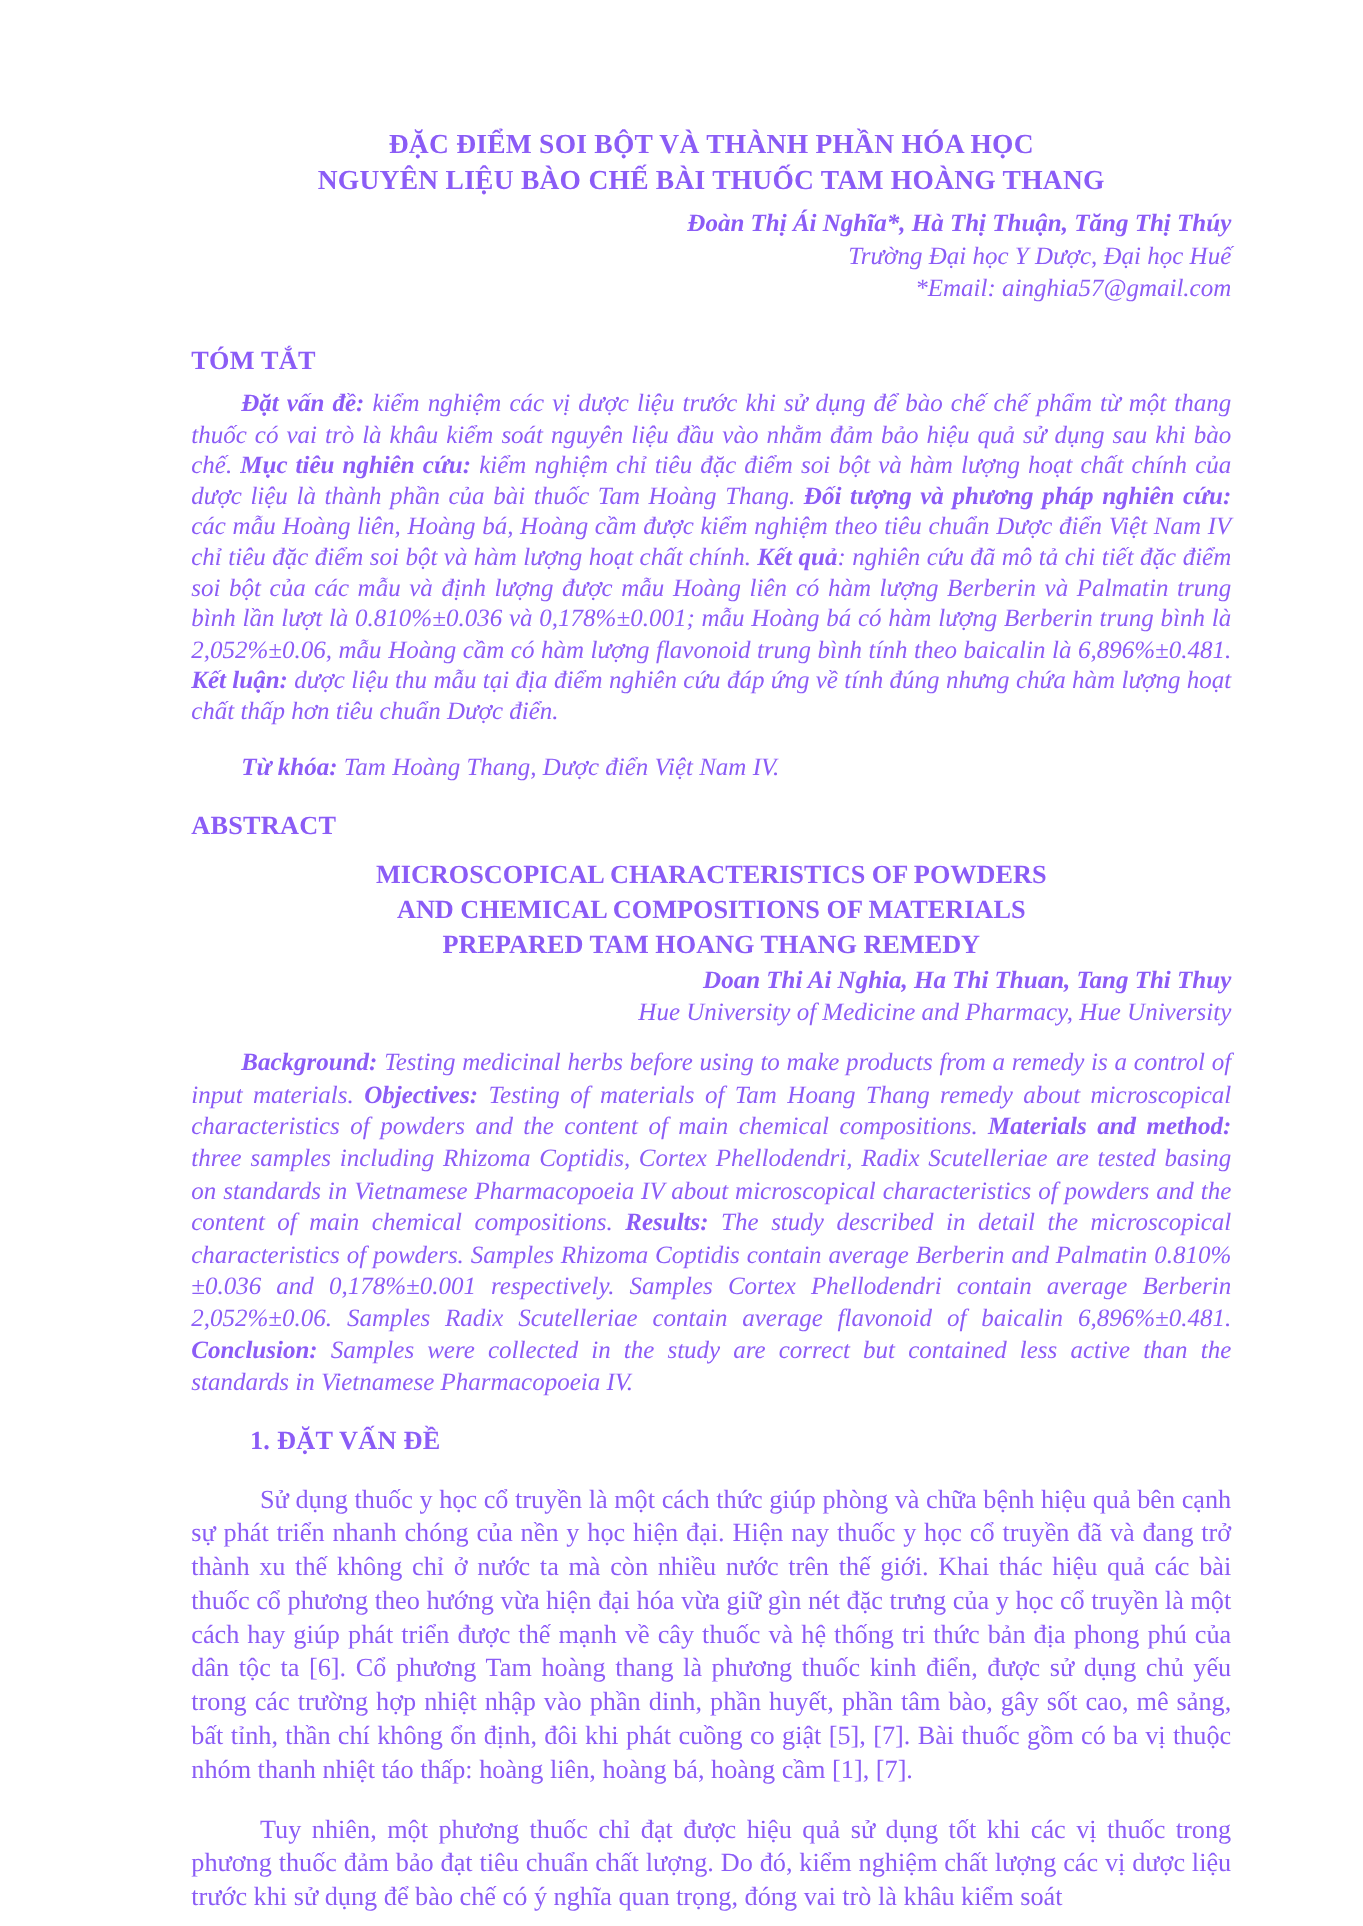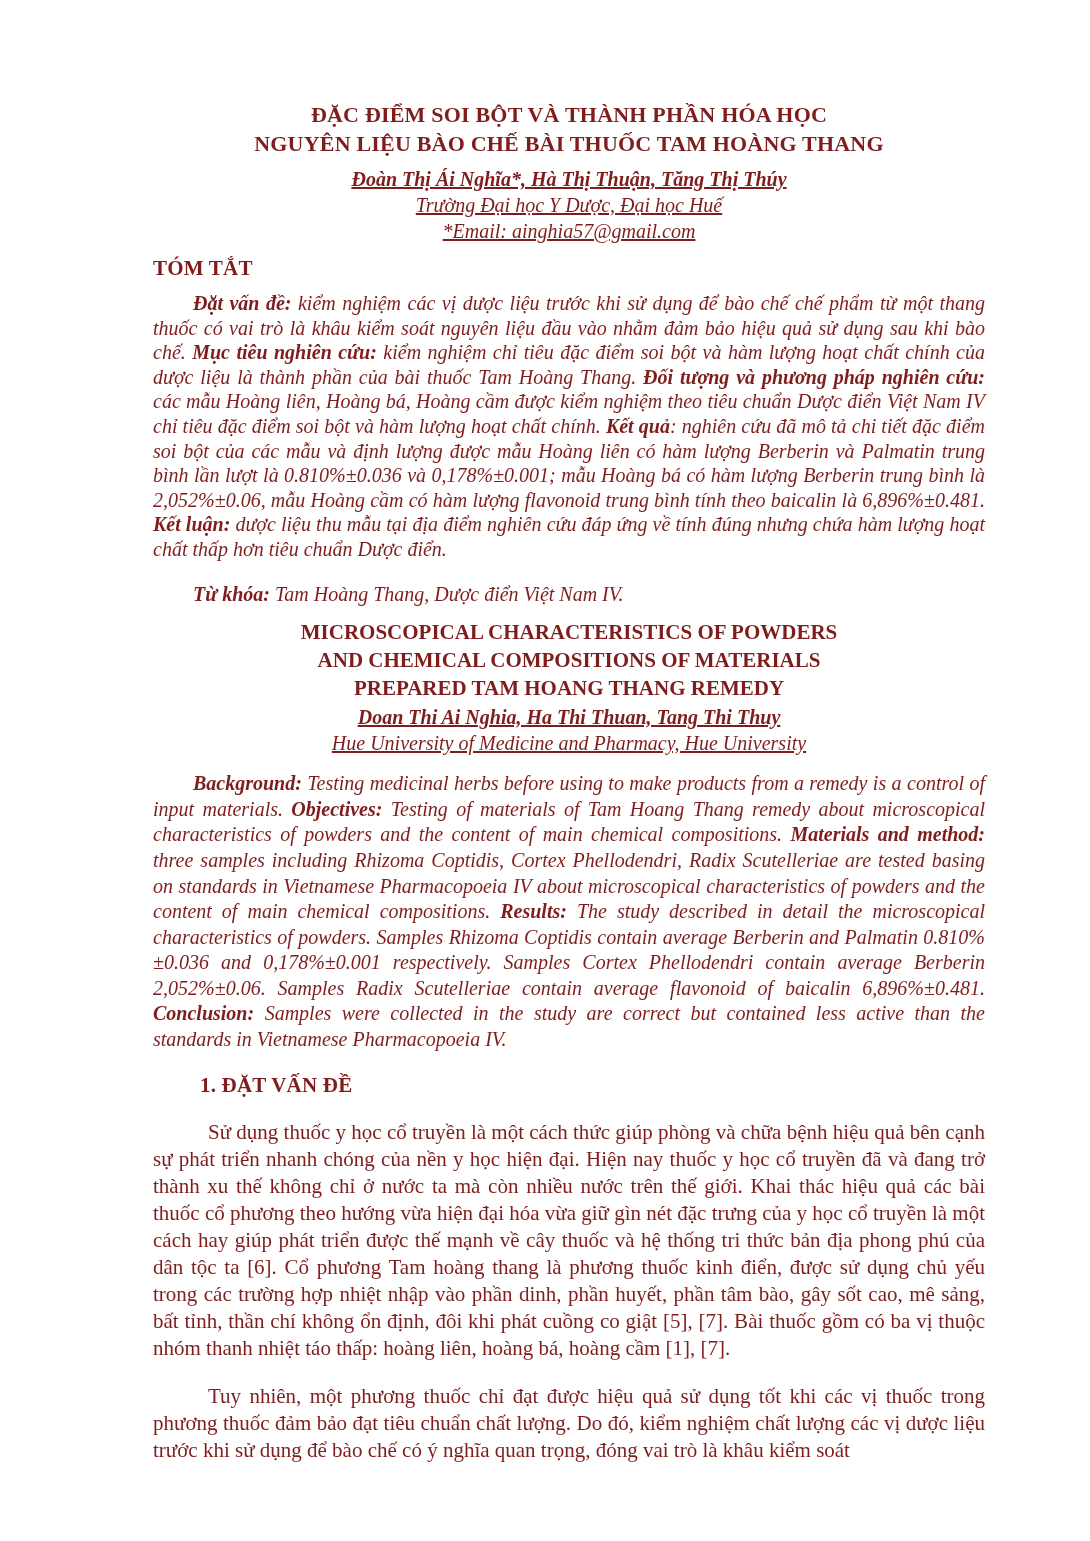--- a/index.html
+++ b/index.html
@@ -1,46 +1,46 @@
 <!DOCTYPE html>
 <html><head>
 <meta charset="utf-8">
 <style>
   html,body { margin:0; padding:0; background:#ffffff; }
   .page {
     position:relative;
     width:1090px;
     height:1541px;
     background:#ffffff;
-    color:#7f1d1d;
+    color:#8b5cf6;
     font-family:"Liberation Serif", serif;
     overflow:hidden;
   }
   .content {
     position:absolute;
     left:153px;
     top:0;
     width:832px;
   }
   
   .vn-title {
     margin-top:100px;
     text-align:center;
     font-weight:bold;
     font-size:22px;
     line-height:29px;
     letter-spacing:0.2px;
   }
-  .author-block { text-align:center; margin-top:8px; font-size:20px; line-height:26px;text-decoration:underline; }
+  .author-block { text-align:right; margin-top:8px; font-size:20px; line-height:26px; }
   .author-line-bold { font-weight:bold; font-style:italic; }
   .author-line-italic { font-style:italic; }
   .section-heading {
     font-weight:bold;
     font-size:21px;
-    margin-top:12px;
+    margin-top:32px;
     letter-spacing:0.2px;
   }
   .abstract-para {
     margin-top:10px;
     font-style:italic;
     font-size:20px;
     line-height:24.6px;
     text-align:justify;
     text-indent:40px;
   }
@@ -84,20 +84,21 @@
       <div class="author-line-italic">Trường Đại học Y Dược, Đại học Huế</div>
       <div class="author-line-italic">*Email: ainghia57@gmail.com</div>
     </div>
 
     <div class="section-heading">TÓM TẮT</div>
 
     <p class="abstract-para"><b>Đặt vấn đề:</b> kiểm nghiệm các vị dược liệu trước khi sử dụng để bào chế chế phẩm từ một thang thuốc có vai trò là khâu kiểm soát nguyên liệu đầu vào nhằm đảm bảo hiệu quả sử dụng sau khi bào chế. <b>Mục tiêu nghiên cứu:</b> kiểm nghiệm chỉ tiêu đặc điểm soi bột và hàm lượng hoạt chất chính của dược liệu là thành phần của bài thuốc Tam Hoàng Thang. <b>Đối tượng và phương pháp nghiên cứu:</b> các mẫu Hoàng liên, Hoàng bá, Hoàng cầm được kiểm nghiệm theo tiêu chuẩn Dược điển Việt Nam IV chỉ tiêu đặc điểm soi bột và hàm lượng hoạt chất chính. <b>Kết quả</b>: nghiên cứu đã mô tả chi tiết đặc điểm soi bột của các mẫu và định lượng được mẫu Hoàng liên có hàm lượng Berberin và Palmatin trung bình lần lượt là 0.810%±0.036 và 0,178%±0.001; mẫu Hoàng bá có hàm lượng Berberin trung bình là 2,052%±0.06, mẫu Hoàng cầm có hàm lượng flavonoid trung bình tính theo baicalin là 6,896%±0.481. <b>Kết luận:</b> dược liệu thu mẫu tại địa điểm nghiên cứu đáp ứng về tính đúng nhưng chứa hàm lượng hoạt chất thấp hơn tiêu chuẩn Dược điển.</p>
 
     <div class="keywords-line"><b>Từ khóa:</b> Tam Hoàng Thang, Dược điển Việt Nam IV.</div>
 
+    <div class="section-heading" style="margin-top:22px;">ABSTRACT</div>
 
     <div class="en-title">
       <div>MICROSCOPICAL CHARACTERISTICS OF POWDERS</div>
       <div>AND CHEMICAL COMPOSITIONS OF  MATERIALS</div>
       <div>PREPARED TAM HOANG THANG REMEDY</div>
     </div>
 
     <div class="author-block" style="margin-top:2px;">
       <div class="author-line-bold">Doan Thi Ai Nghia, Ha Thi Thuan, Tang Thi Thuy</div>
       <div class="author-line-italic">Hue University of Medicine and Pharmacy, Hue University</div>

